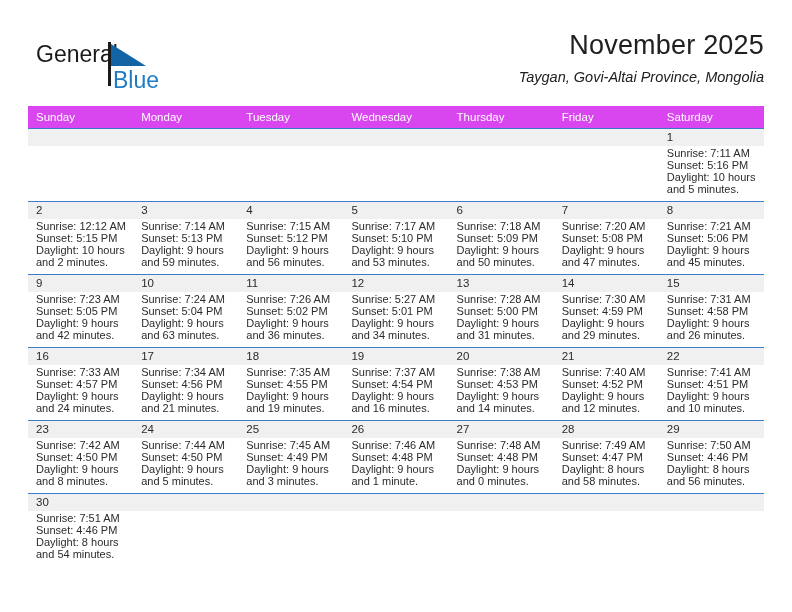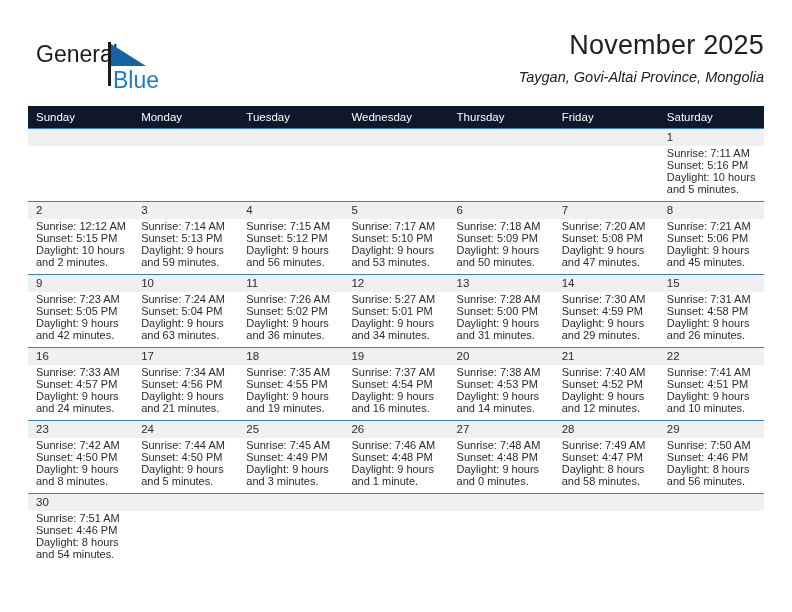--- a/index.html
+++ b/index.html
@@ -65,21 +65,21 @@
   
   .calendar {
     position: absolute;
     left: 28px;
     top: 106px;
     width: 736px;
     border-collapse: collapse;
     table-layout: fixed;
   }
   .calendar th {
-    background: #0f172a;
+    background: #d946ef;
     color: #ffffff;
     font-size: 11.5px;
     font-weight: normal;
     text-align: left;
     padding: 5px 0 5px 8px;
     height: 10px;
     border: none;
   }
   .calendar td {
     vertical-align: top;

